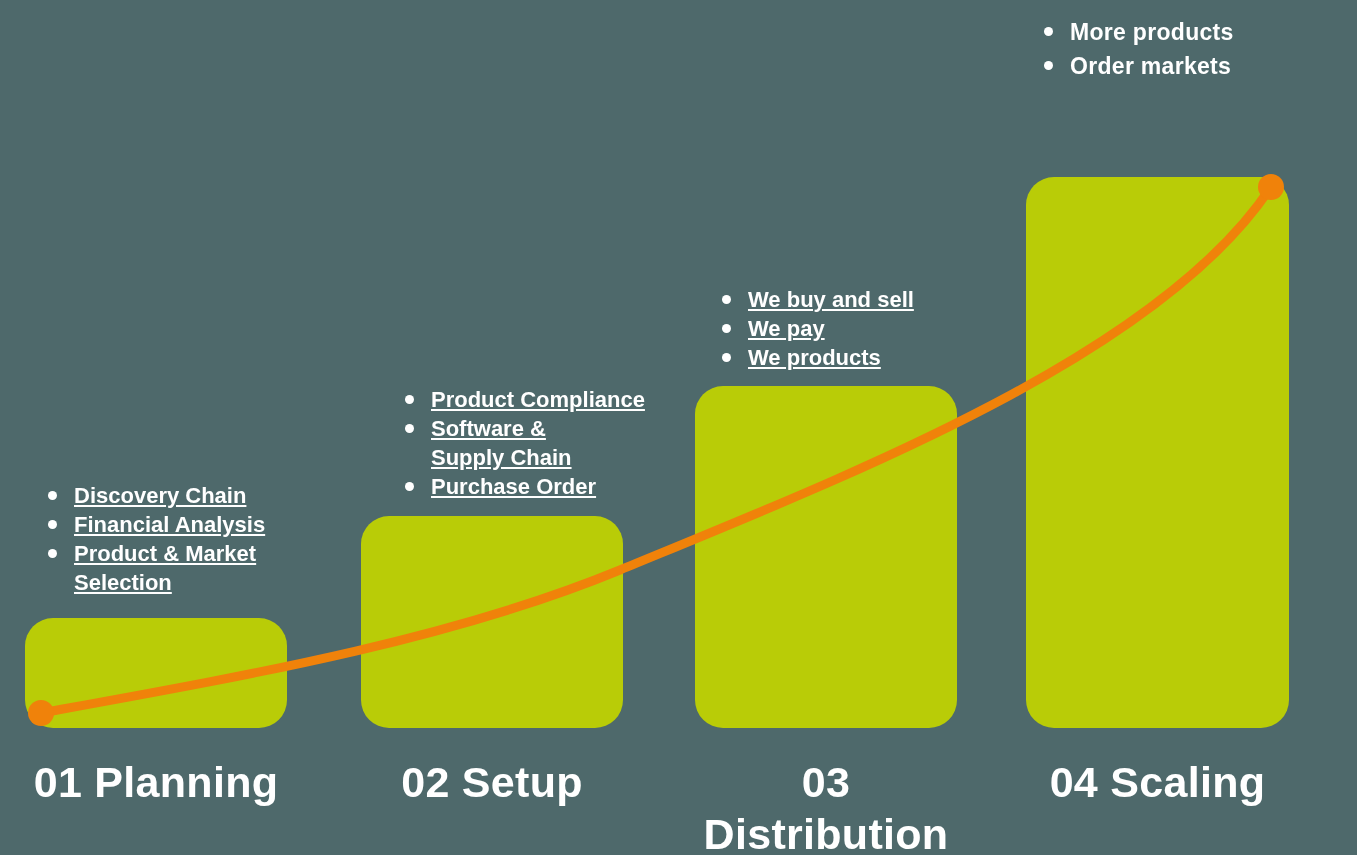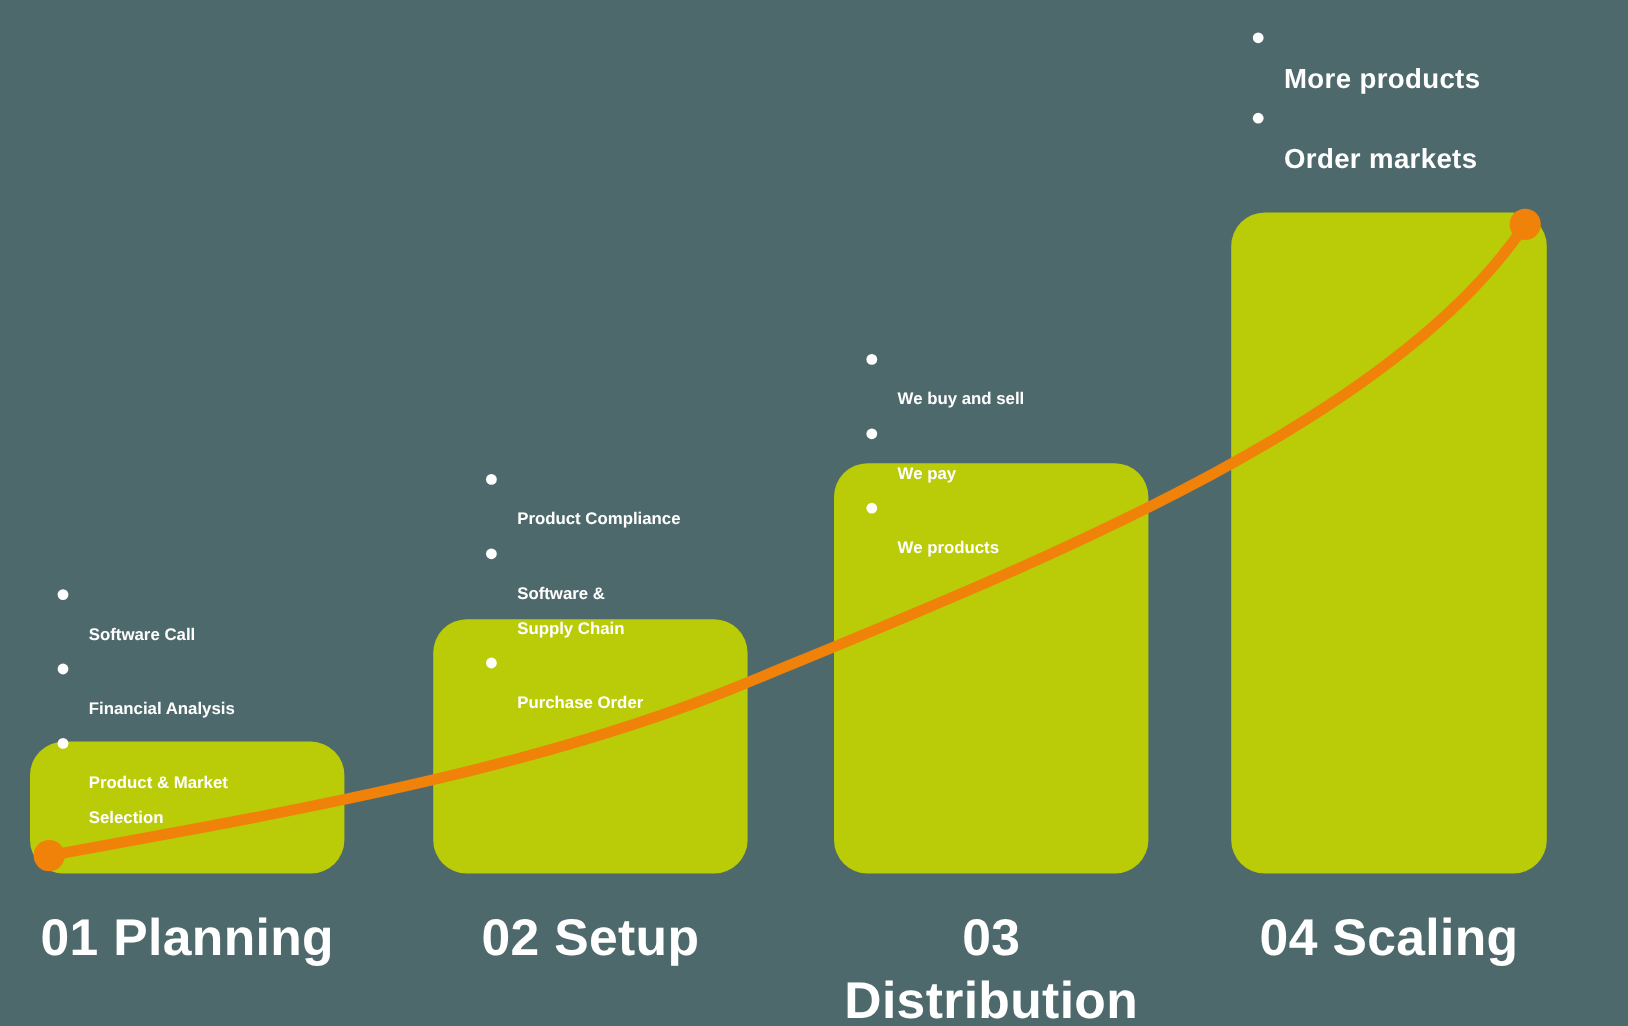--- a/index.html
+++ b/index.html
@@ -51,25 +51,25 @@
   .bullets .dot {
     flex: 0 0 auto;
     width: 9px;
     height: 9px;
     border-radius: 50%;
     background: #ffffff;
     margin-right: 17px;
   }
   .bullet-text {
     white-space: pre-line;
-    margin-top: 33px;
   }
   .list-sm {
-    font-size: 14px;
+    font-size: 22px;
     line-height: 29px;
+    text-decoration: underline;
   }
   .list-sm .dot { margin-top: 10px; }
   .list-lg {
     font-size: 23px;
     line-height: 34px;
     letter-spacing: 0.3px;
   }
   .list-lg .dot { margin-top: 12px; }
 
   .bullets-1 { left: 48px;   top: 481px; }
@@ -105,21 +105,21 @@
 
   <svg class="curve" viewBox="0 0 1357 855" aria-hidden="true">
     <path d="M 41 713 C 250 675 450 640 620 570 C 850 475 1160 355 1271 187" fill="none" stroke-width="9" stroke-linecap="round" stroke="#f0820a"></path>
     <circle cx="41" cy="713" r="13" fill="#f0820a"></circle>
     <circle cx="1271" cy="187" r="13" fill="#f0820a"></circle>
   </svg>
 
   <div class="bullets list-sm bullets-1">
     <div class="bullet-row">
       <span class="dot"></span>
-      <span class="bullet-text">Software Call</span>
+      <span class="bullet-text">Discovery Chain</span>
     </div>
     <div class="bullet-row">
       <span class="dot"></span>
       <span class="bullet-text">Financial Analysis</span>
     </div>
     <div class="bullet-row">
       <span class="dot"></span>
       <span class="bullet-text">Product &amp; Market
 Selection</span>
     </div>

